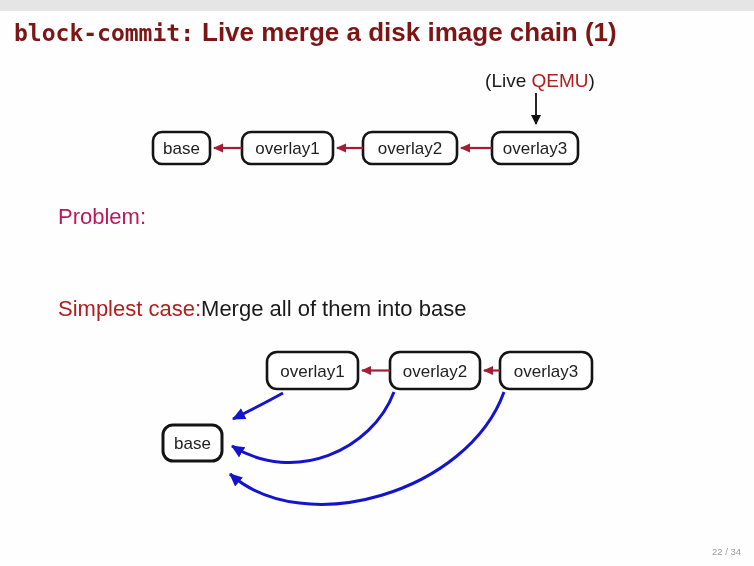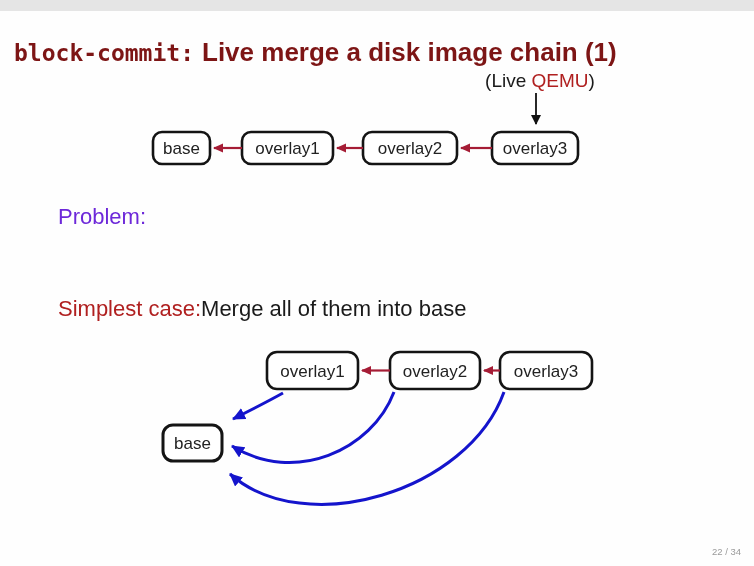--- a/index.html
+++ b/index.html
@@ -19,21 +19,20 @@
     left: 0; top: 0;
     width: 754px; height: 11px;
     background: #e5e5e5;
   }
 
   .title {
     position: absolute;
     left: 14px; top: 17px;
     white-space: nowrap;
     color: #7d1515;
-    margin-top: 20px;
   }
   .title .code {
     font-family: "DejaVu Sans Mono", "Liberation Mono", monospace;
     font-weight: bold;
     font-size: 23px;
   }
   .title .rest {
     font-family: "Liberation Sans", sans-serif;
     font-weight: bold;
     font-size: 26px;
@@ -53,21 +52,21 @@
   .live-qemu .alert { color: #b02020; }
 
   .problem {
     position: absolute;
     left: 58px; top: 202px;
     font-size: 22px;
     line-height: 30px;
     color: #1a1a1a;
     display: flex;
   }
-  .problem .label { color: #6d28d9; margin-right: 16px; white-space: nowrap; }
+  .problem .label { color: #be185d; margin-right: 16px; white-space: nowrap; }
   .alert-word { color: #b02020; }
 
   .simplest {
     position: absolute;
     left: 58px; top: 296px;
     font-size: 22px;
     color: #1a1a1a;
     display: flex;
     white-space: nowrap;
   }

